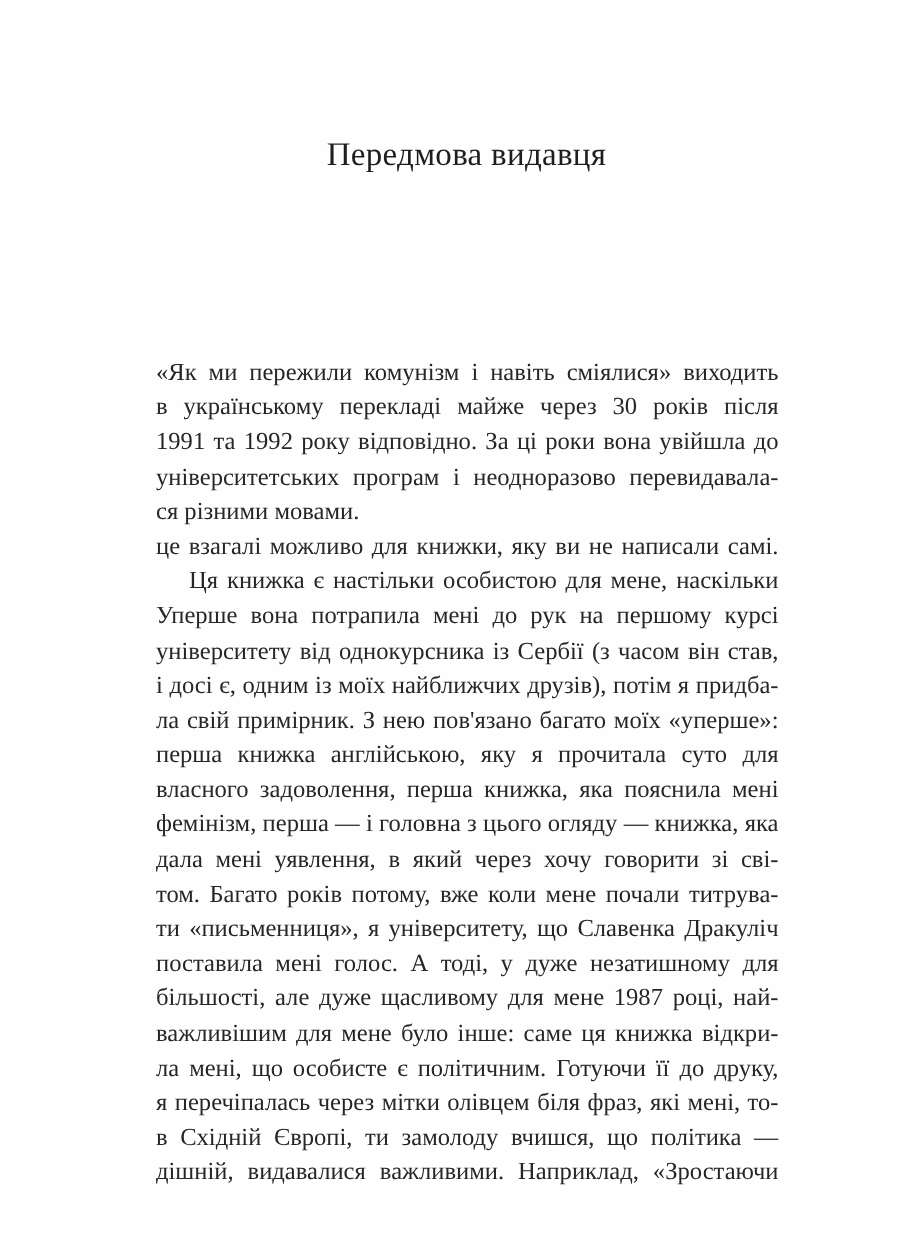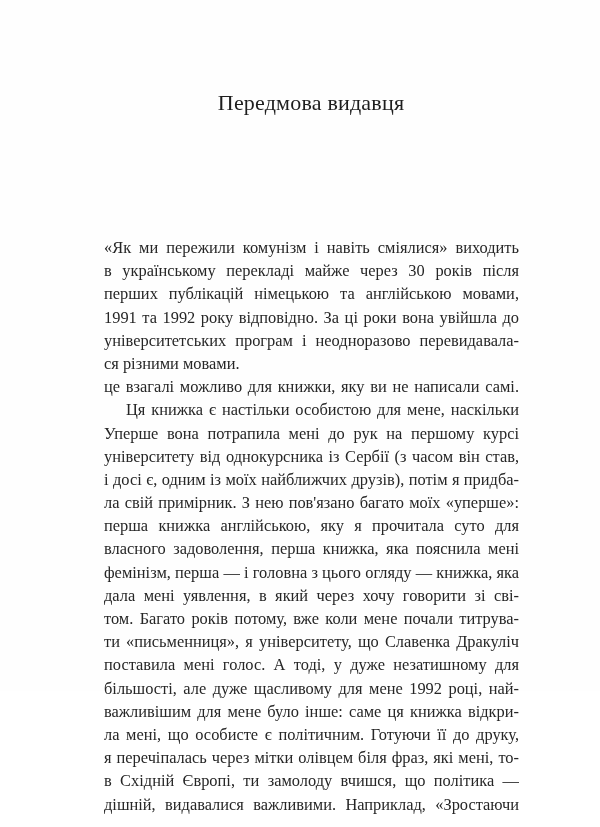--- a/index.html
+++ b/index.html
@@ -33,40 +33,39 @@
 </head>
 <body>
 
 <div class="page">
   <div class="title">Передмова видавця</div>
 
   <div class="body-text">
     <div>
       <span class="line">«Як ми пережили комунізм і навіть сміялися» виходить</span>
       <span class="line">в українському перекладі майже через 30 років після</span>
-      <span class="line">перших публікацій німецькою та англійською мовами,</span>
       <span class="line">1991 та 1992 року відповідно. За ці роки вона увійшла до</span>
       <span class="line">університетських програм і неодноразово перевидавала-</span>
       <span class="line last">ся різними мовами.</span>
     </div>
     <div>
       <span class="line">це взагалі можливо для книжки, яку ви не написали самі.</span>
       <span class="line indent">Ця книжка є настільки особистою для мене, наскільки</span>
       <span class="line">Уперше вона потрапила мені до рук на першому курсі</span>
       <span class="line">університету від однокурсника із Сербії (з часом він став,</span>
       <span class="line">і досі є, одним із моїх найближчих друзів), потім я придба-</span>
       <span class="line">ла свій примірник. З нею пов'язано багато моїх «уперше»:</span>
       <span class="line">перша книжка англійською, яку я прочитала суто для</span>
       <span class="line">власного задоволення, перша книжка, яка пояснила мені</span>
       <span class="line">фемінізм, перша — і головна з цього огляду — книжка, яка</span>
       <span class="line">дала мені уявлення, в який через хочу говорити зі сві-</span>
       <span class="line">том. Багато років потому, вже коли мене почали титрува-</span>
       <span class="line">ти «письменниця», я університету, що Славенка Дракуліч</span>
       <span class="line">поставила мені голос. А тоді, у дуже незатишному для</span>
-      <span class="line">більшості, але дуже щасливому для мене 1992 році, най-</span>
+      <span class="line">більшості, але дуже щасливому для мене 1987 році, най-</span>
       <span class="line">важливішим для мене було інше: саме ця книжка відкри-</span>
       <span class="line">ла мені, що особисте є політичним. Готуючи її до друку,</span>
       <span class="line">я перечіпалась через мітки олівцем біля фраз, які мені, то-</span>
       <span class="line">в Східній Європі, ти замолоду вчишся, що політика —</span>
       <span class="line">дішній, видавалися важливими. Наприклад, «Зростаючи</span>
     </div>
   </div>
 </div>
 
 </body></html>

